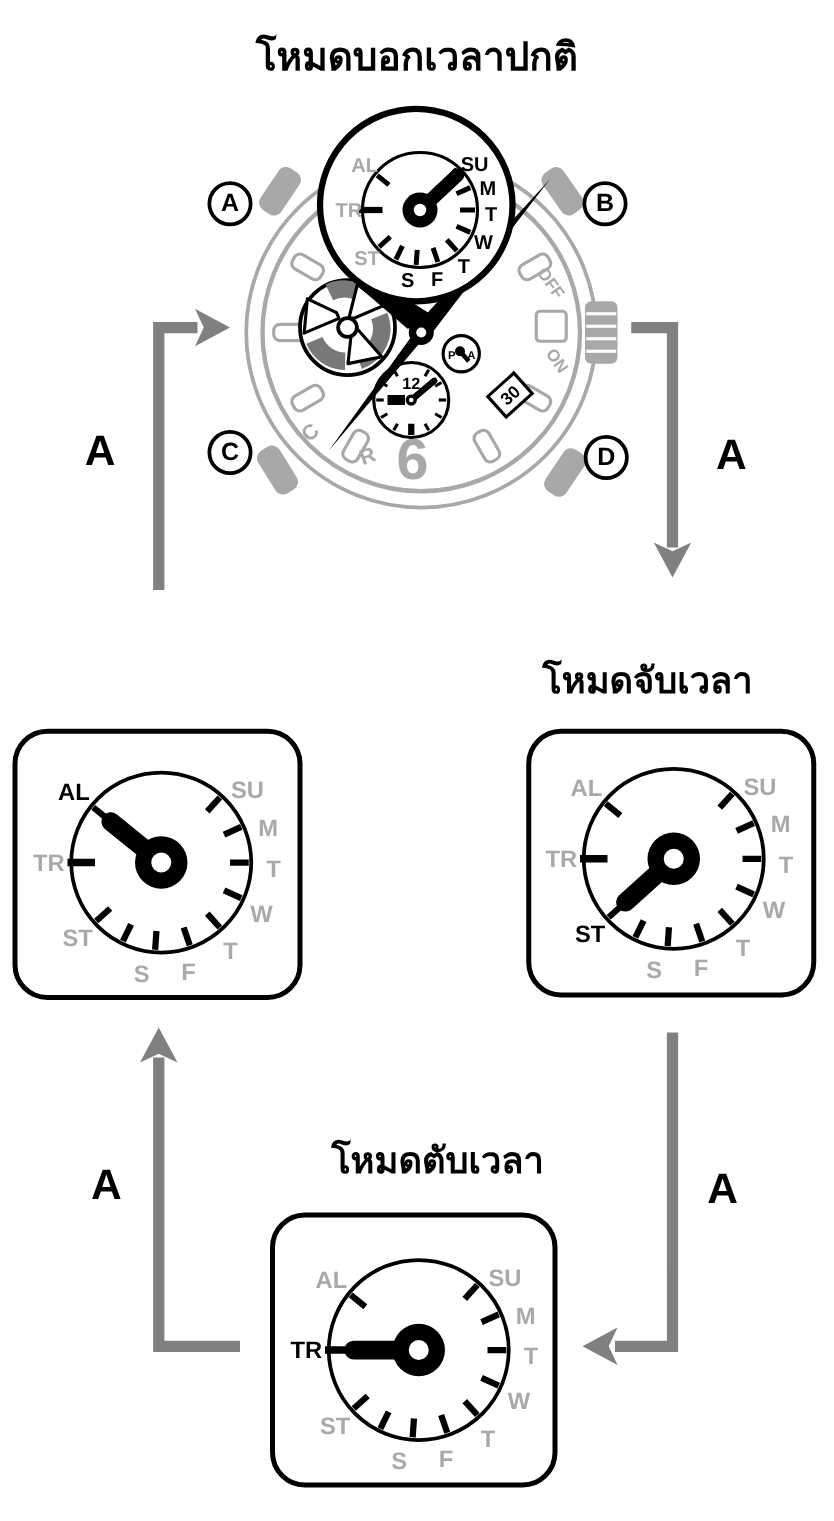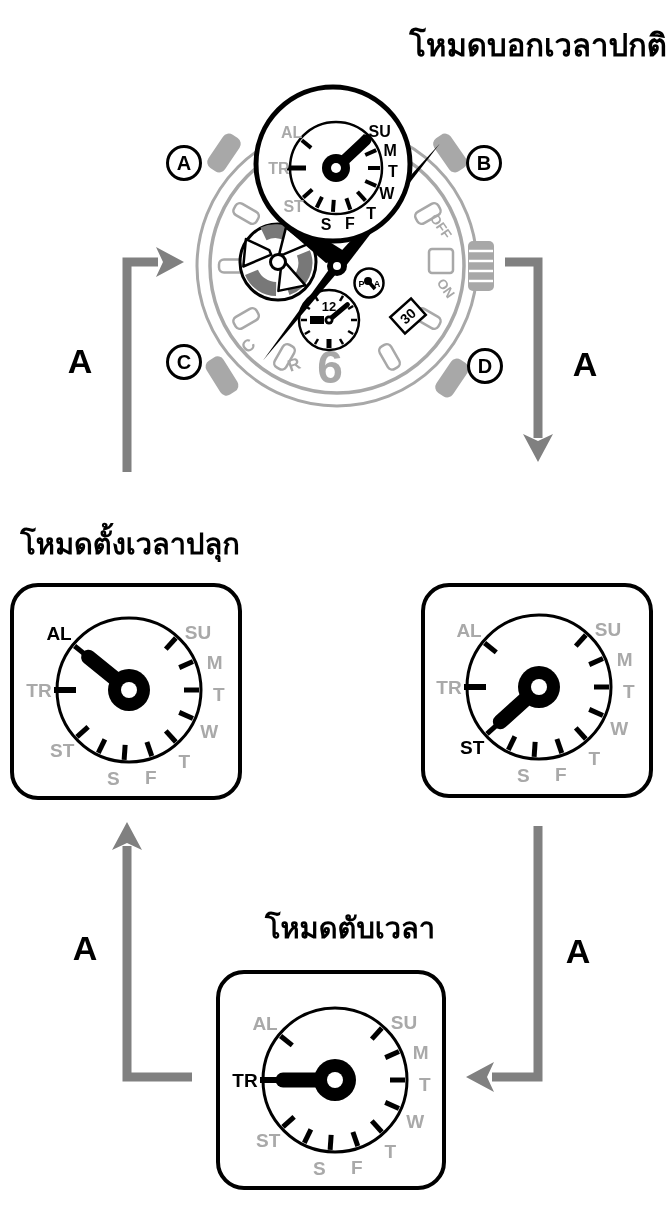--- a/index.html
+++ b/index.html
@@ -1,18 +1,18 @@
 <!DOCTYPE html>
 <html><head>
 <meta charset="utf-8">
 <style>
   html,body{margin:0;padding:0;background:#fff;}
   .page{position:relative;width:667px;height:1217px;background:#fff;overflow:hidden;
         font-family:"Liberation Sans","DejaVu Sans",sans-serif;color:#000;}
-  .top-title{position:absolute;left:0;right:0;top:20px;text-align:right;
+  .top-title{position:absolute;left:0;right:0;top:20px;text-align:center;
              font-size:31px;font-weight:bold;}
   .box-title{position:absolute;font-size:29px;font-weight:bold;text-align:center;white-space:nowrap;}
   #title-alarm{left:5px;width:250px;top:521px;}
   #title-stopwatch{left:398px;width:240px;top:521px;}
   #title-timer{left:230px;width:240px;top:905px;}
   .cbtn{position:absolute;width:30px;height:30px;border:3px solid #000;border-radius:50%;
         font-size:20px;font-weight:bold;display:flex;align-items:center;justify-content:center;
         background:#fff;}
   .alabel{position:absolute;width:50px;text-align:center;font-size:34px;font-weight:bold;}
   .mode-box{position:absolute;border:4px solid #000;border-radius:28px;background:#fff;
@@ -199,21 +199,21 @@
       <polygon points="112,850 127,822 142,850 127,843"></polygon>
       <polygon points="494,1062 466,1077 494,1092 487,1077"></polygon>
     </g>
   </svg>
 
   <div class="alabel" style="left:55px;top:342px;">A</div>
   <div class="alabel" style="left:560px;top:345px;">A</div>
   <div class="alabel" style="left:60px;top:929px;">A</div>
   <div class="alabel" style="left:553px;top:932px;">A</div>
 
-  <div class="box-title" id="title-alarm">โหมดตั้งเวลาปลุก</div>
+  <div class="box-title" id="title-stopwatch">โหมดจับเวลา</div>
   <div class="box-title" id="title-timer">โหมดตับเวลา</div>
 
   <div class="mode-box" id="box-alarm">
     <svg viewBox="0 0 224 209">
         <g id="dial-alarm">
           <circle cx="115" cy="103" r="72" fill="#fff" stroke="#000" stroke-width="3"></circle>
           <line x1="161.83914244512007" y1="50.979862216582404" x2="151.80218334973722" y2="62.127034598743315" stroke="#000" stroke-width="5"></line>
           <line x1="178.94818203498207" y1="74.52843498469399" x2="165.24500017034305" y2="80.62948463083099" stroke="#000" stroke-width="5"></line>
           <line x1="185" y1="103" x2="170" y2="103" stroke="#000" stroke-width="5"></line>
           <line x1="178.94818203498207" y1="131.471565015306" x2="165.24500017034305" y2="125.37051536916901" stroke="#000" stroke-width="5"></line>

